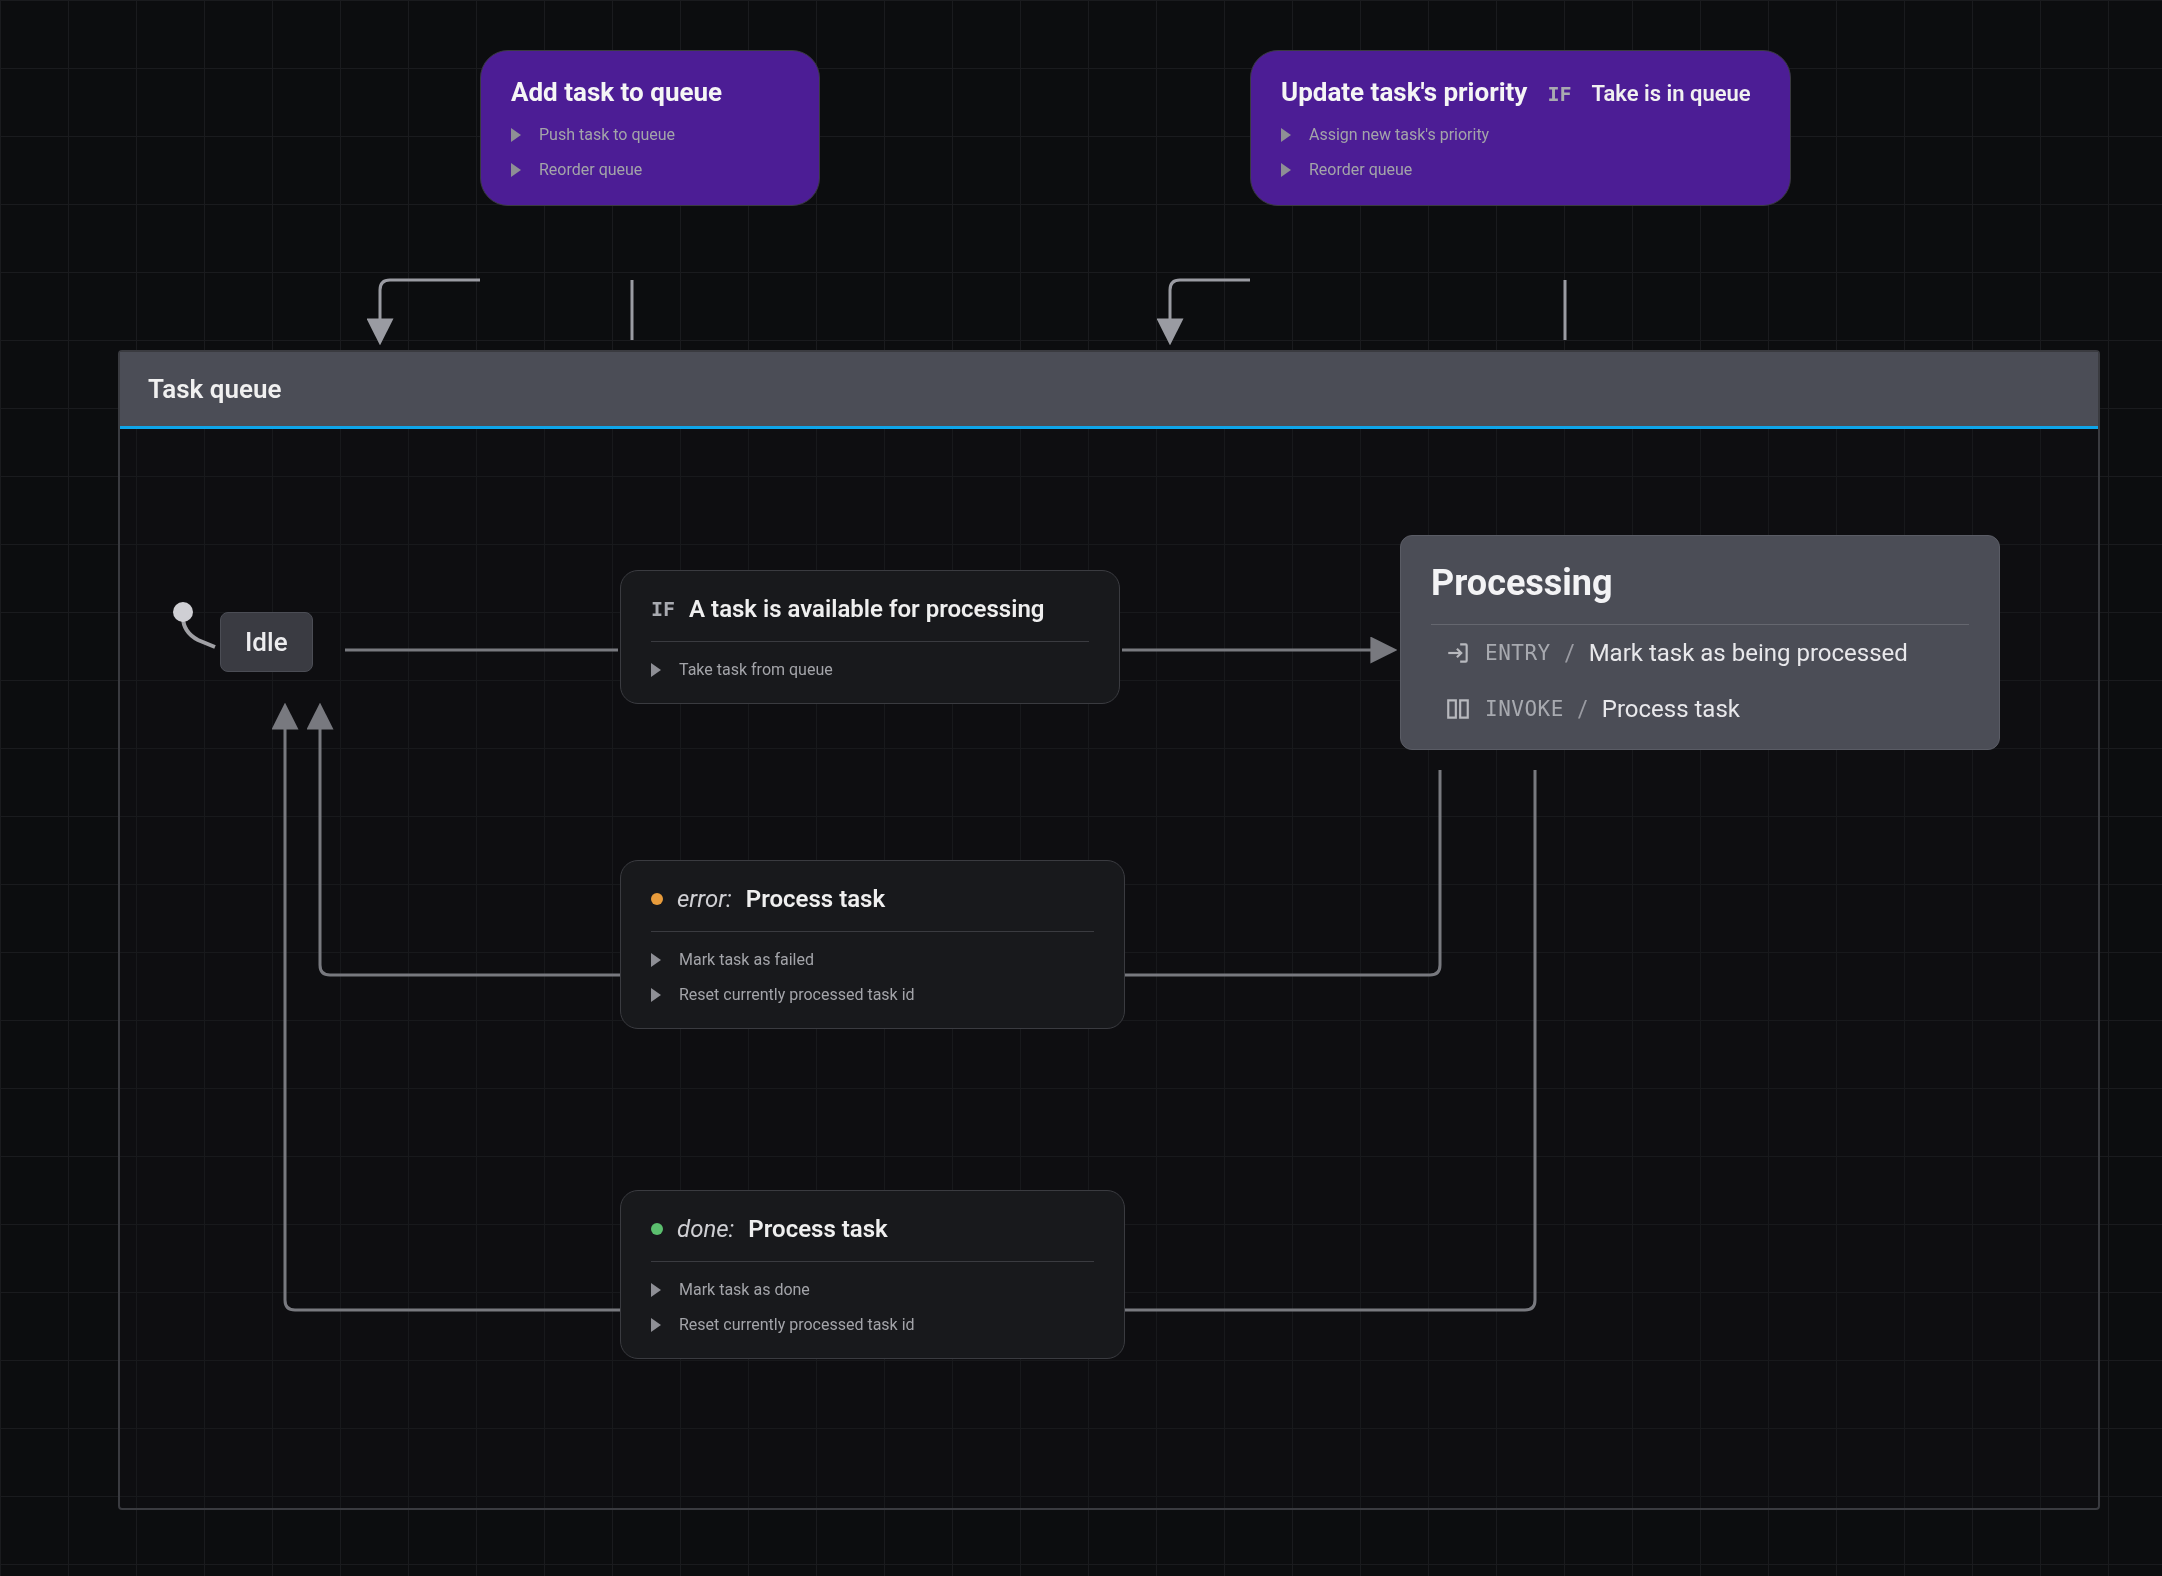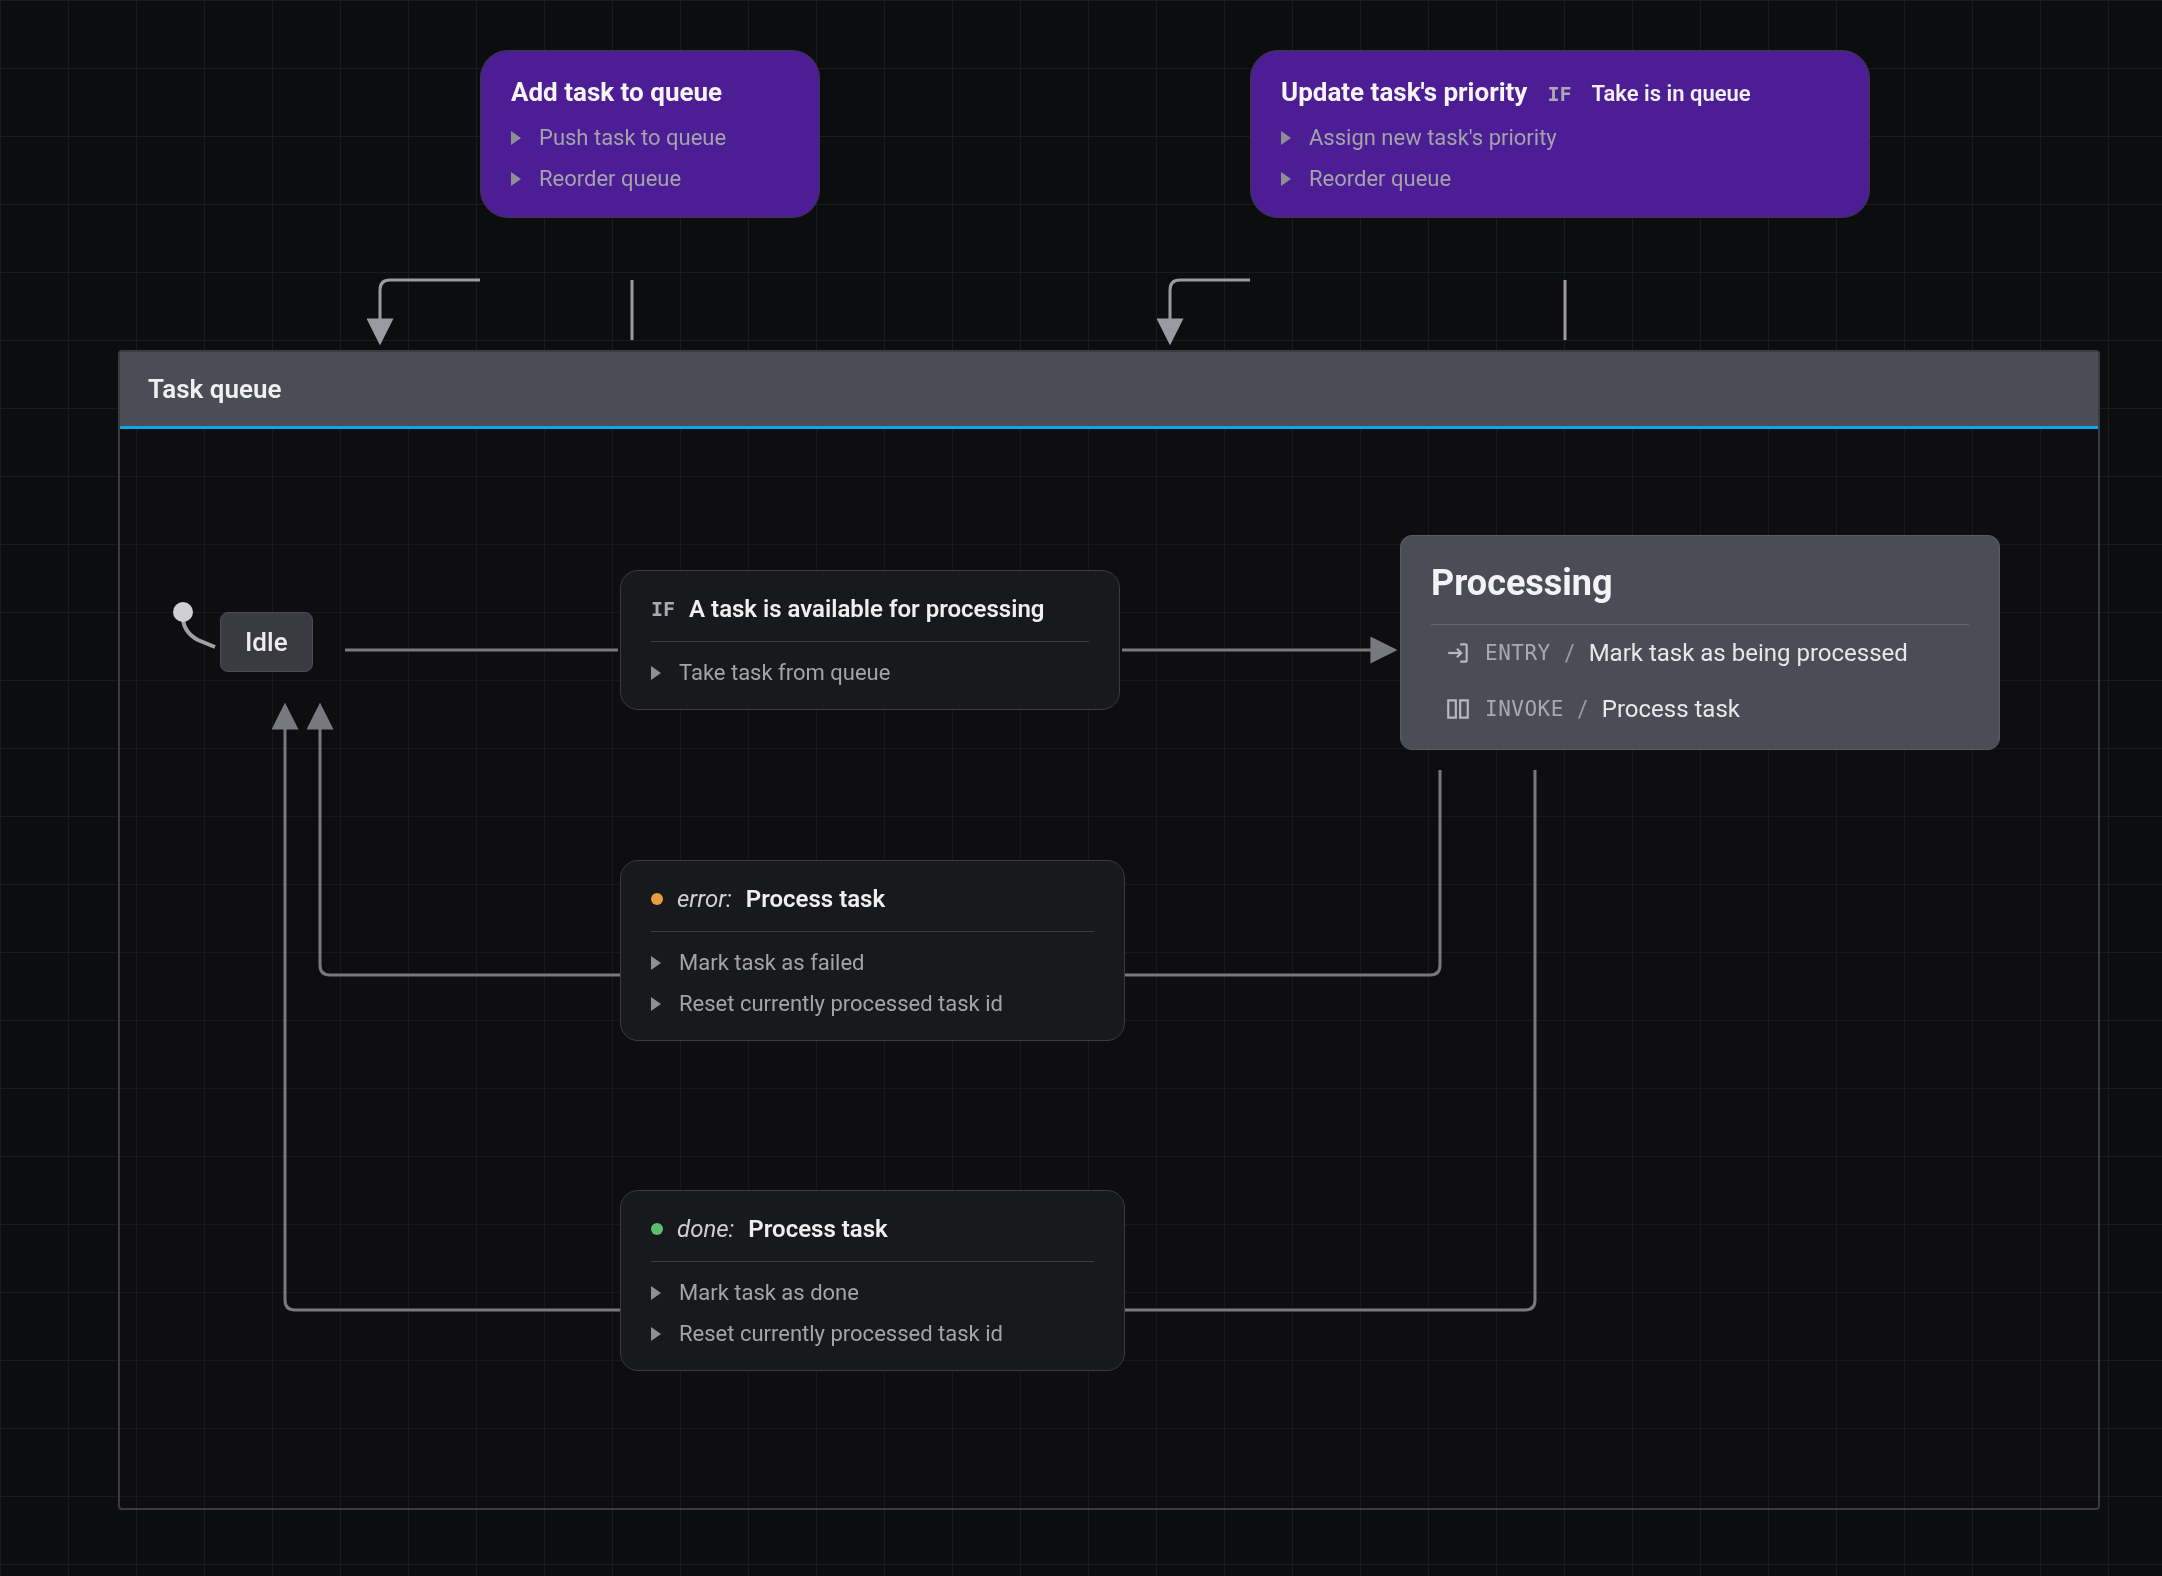--- a/index.html
+++ b/index.html
@@ -50,21 +50,21 @@
     .if-cond {
       font-size: 22px;
       font-weight: 600;
       color: #f0f0f0;
     }
     .action-list { display: flex; flex-direction: column; gap: 16px; margin-top: 10px; }
     .action-item {
       display: flex;
       align-items: center;
       gap: 18px;
-      font-size: 22px;
+      font-size: 16px;
       color: #a3a4a9;
     }
     .play-icon {
       width: 0; height: 0;
       border-left: 10px solid #8e8f95;
       border-top: 7px solid transparent;
       border-bottom: 7px solid transparent;
       display: inline-block;
     }
     
@@ -207,21 +207,21 @@
         <span class="play-icon"></span>
         <span>Push task to queue</span>
       </div>
       <div class="action-item">
         <span class="play-icon"></span>
         <span>Reorder queue</span>
       </div>
     </div>
   </div>
 
-  <div class="event-box" style="left:1250px; top:50px; width:620px;">
+  <div class="event-box" style="left:1250px; top:50px; width:541px;">
     <div class="event-title">
       <span>Update task's priority</span>
       <span class="if-tag">IF</span>
       <span class="if-cond">Take is in queue</span>
     </div>
     <div class="action-list">
       <div class="action-item">
         <span class="play-icon"></span>
         <span>Assign new task's priority</span>
       </div>

